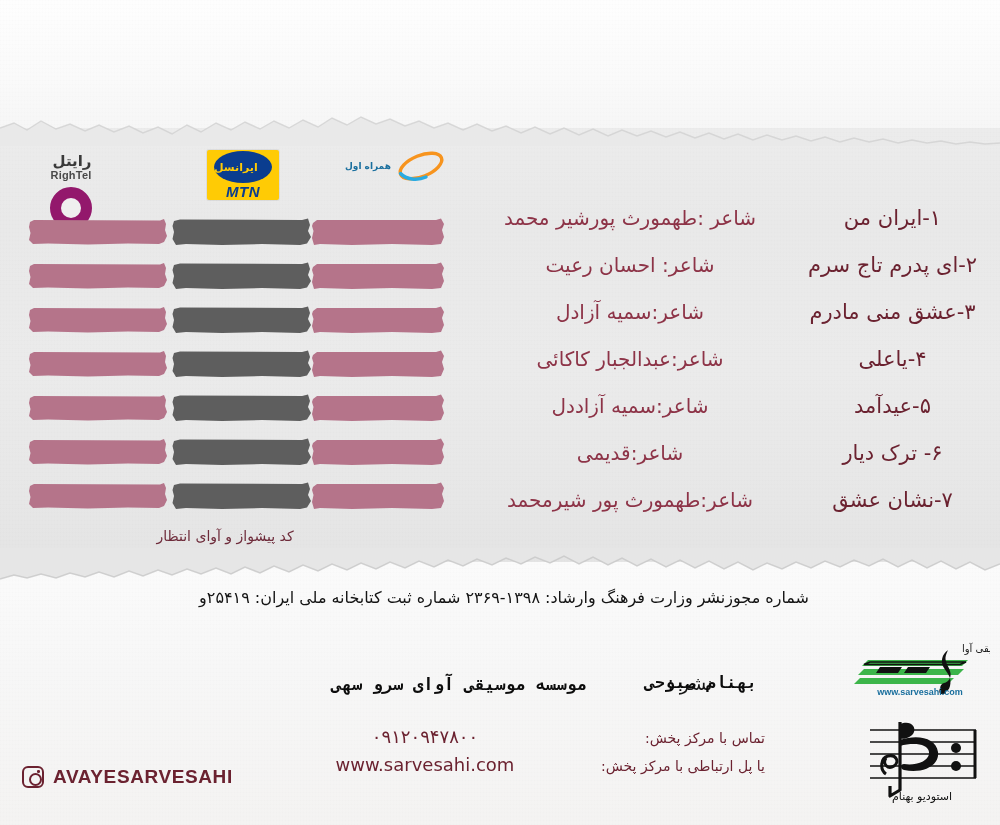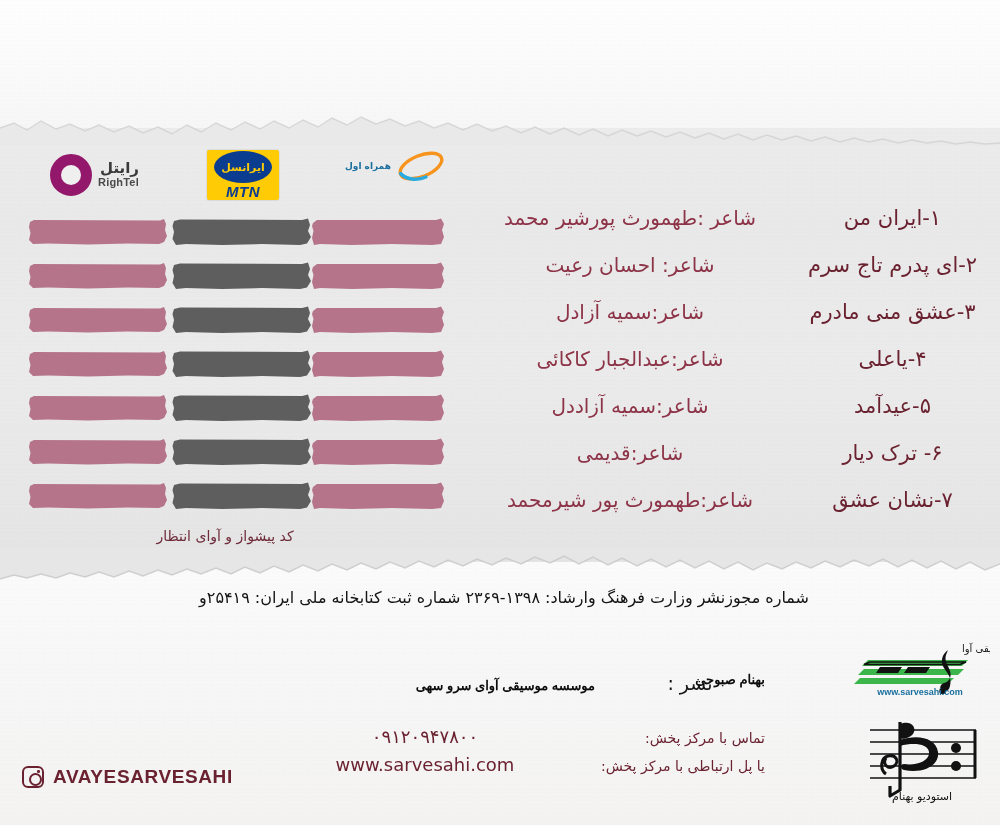--- a/index.html
+++ b/index.html
@@ -32,39 +32,39 @@
       repeating-linear-gradient(0deg,rgba(0,0,0,.010) 0 1px,rgba(255,255,255,0) 1px 4px);}
 
   
   .torn{position:absolute;left:0;width:1000px;pointer-events:none;}
   .torn-top{top:112px;height:34px;}
   .torn-bot{top:548px;height:34px;}
   .torn svg{display:block;width:1000px;height:34px;}
 
   
   .carriers{position:absolute;top:148px;left:0;width:450px;height:60px;}
-  .carrier{position:absolute;display:flex;align-items:center;}
+  .carrier{position:absolute;display:flex;align-items:center;flex-direction:column;}
 
   
   .rightel{left:50px;top:6px;gap:6px;}
   .rightel .rt-text{direction:rtl;text-align:right;line-height:1.05;}
   .rightel .rt-fa{font-size:15px;font-weight:700;color:#3a3a3a;font-family:"DejaVu Sans",sans-serif;}
   .rightel .rt-en{font-size:11px;font-weight:700;color:#4a4a4a;letter-spacing:.2px;font-family:"Liberation Sans",sans-serif;}
   .rt-ring{width:42px;height:42px;border-radius:50%;
     border:11px solid #93186c;box-sizing:border-box;
     background:radial-gradient(circle at 32% 28%,#b0308a 0%,#93186c 70%);}
   .rt-ring i{display:block;width:100%;height:100%;border-radius:50%;background:#efefef;}
 
   
   .mtn{left:207px;top:2px;}
   .mtn-box{width:72px;height:50px;background:#ffcb05;border-radius:2px;
     display:flex;flex-direction:column;align-items:center;justify-content:center;gap:1px;
     box-shadow:0 0 0 1px rgba(0,0,0,.06);}
   .mtn-oval{width:58px;height:32px;border-radius:50%;background:#0a3d8f;
-    display:flex;align-items:center;justify-content:center;}
+    display:flex;align-items:center;justify-content:flex-end;}
   .mtn-oval span{color:#ffcb05;font-size:11px;font-weight:700;font-family:"DejaVu Sans",sans-serif;line-height:1;}
   .mtn-word{color:#0a3d8f;font-size:15px;font-weight:700;font-style:italic;
     letter-spacing:.5px;font-family:"Liberation Sans",sans-serif;line-height:1;}
 
   
   .ham{left:345px;top:2px;flex-direction:row;align-items:center;gap:1px;}
   .ham svg{display:block;}
   .ham-cap{font-size:9px;color:#1a6f9e;font-weight:700;direction:rtl;
     font-family:"DejaVu Sans",sans-serif;margin-top:-2px;}
 
@@ -95,22 +95,22 @@
     font-size:16px;font-family:"DejaVu Sans",sans-serif;white-space:nowrap;}
 
   
   .pub{position:absolute;top:640px;right:225px;width:545px;direction:rtl;}
   .pub-row{display:flex;align-items:baseline;justify-content:flex-start;
     height:32px;white-space:nowrap;}
   .pub-label{color:#161616;font-size:19px;font-family:"DejaVu Sans",sans-serif;
     text-align:left;}
   .pub-row.r1 .pub-label{width:170px;text-align:center;margin-top:32px;}
   .pub-row.r2 .pub-label{width:250px;text-align:right;}
-  .pub-value{color:#0c0c0c;font-size:13px;font-weight:700;
-    font-family:Liberation Sans, sans-serif;margin-right:10px;}
+  .pub-value{color:#0c0c0c;font-size:17px;font-weight:700;
+    font-family:Liberation Mono, monospace;margin-right:18px;}
 
   
   .contact{position:absolute;top:726px;right:235px;width:520px;direction:rtl;}
   .c-row{display:flex;align-items:baseline;height:28px;white-space:nowrap;}
   .c-label{width:215px;text-align:right;color:#6b2230;font-size:14px;
     font-family:"DejaVu Sans",sans-serif;}
   .c-value{width:250px;text-align:center;color:#6b2230;font-size:18px;
     font-family:"DejaVu Sans",sans-serif;direction:ltr;}
 
   

